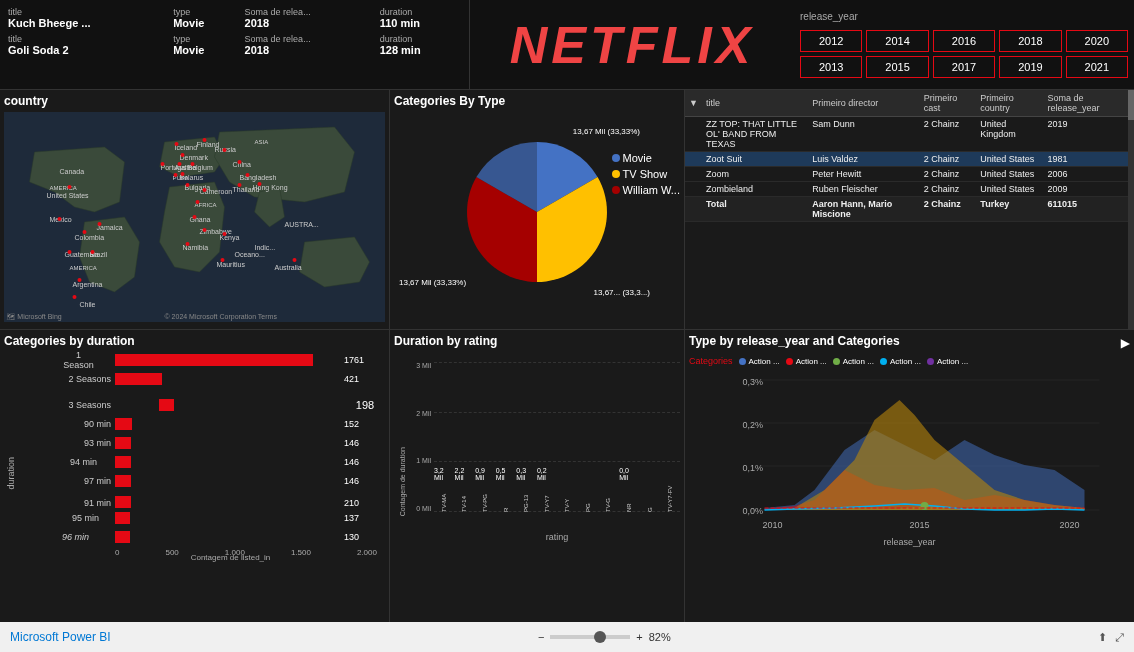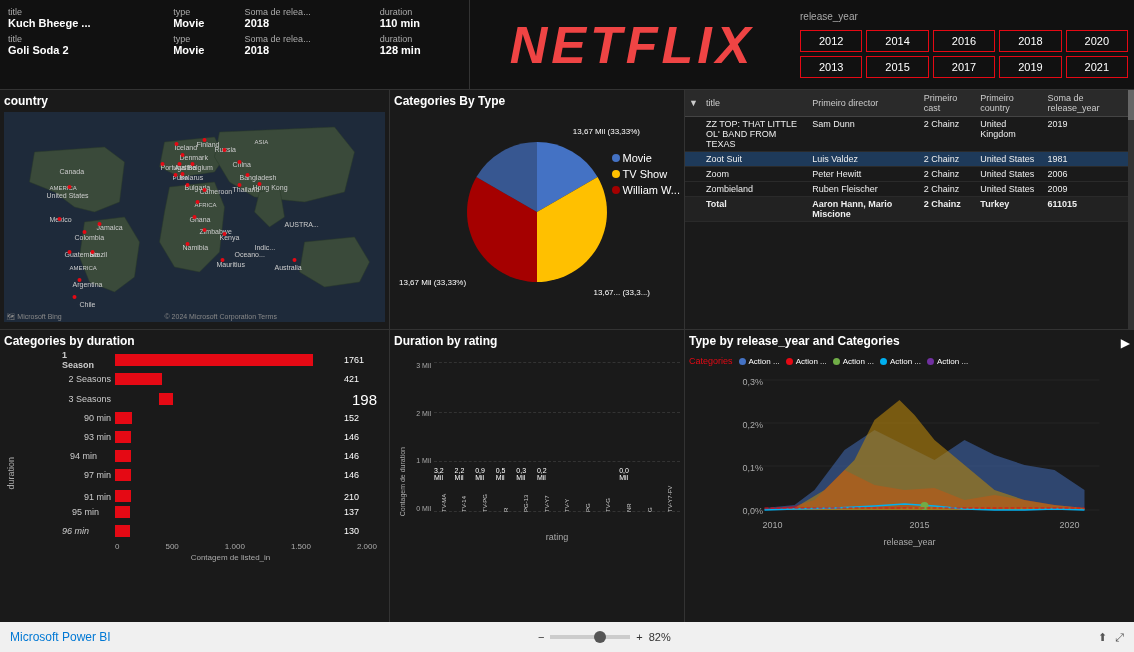--- a/index.html
+++ b/index.html
@@ -434,39 +434,39 @@
         </svg>
       </div>
     </div>
 
     <div class="duration-section">
       <div class="section-title">Categories by duration</div>
       <div style="position:relative; height:210px;">
         <div style="position:absolute;left:2px;top:50%;font-size:9px;color:#aaa;writing-mode:vertical-rl;transform:rotate(180deg);transform-origin:center center;">duration</div>
         <div style="margin-left:58px; margin-right:8px;">
             <div style="display: flex; align-items: center; margin-bottom: 3px; height: 16px; position: relative;">
-      <span style="width:53px;text-align:left;font-size:9px;color:#ccc;padding-right:20px;flex-shrink:0;font-weight:bold;">1 Season</span>
+      <span style="width:53px;text-align:center;font-size:9px;color:#ccc;padding-right:20px;flex-shrink:0;">1 Season</span>
       <div style="position:relative;height:12px;width:calc(100% - 90px);background:#1a1a1a;">
         <div style="width:88.05%;height:100%;background:#e50914;"></div>
       </div>
       <span style="width:36px;font-size:9px;color:#fff;padding-left:4px;">1761</span>
     </div>
-            <div style="display: flex; align-items: center; margin-bottom: 4px; height: 16px; position: relative;">
+            <div style="display: flex; align-items: center; margin-bottom: 10px; height: 16px; position: relative;">
       <span style="width:53px;text-align:right;font-size:9px;color:#ccc;padding-right:4px;flex-shrink:0;">2 Seasons</span>
       <div style="position:relative;height:12px;width:calc(100% - 90px);background:#1a1a1a;">
         <div style="width:21.05%;height:100%;background:#e50914;"></div>
       </div>
       <span style="width:36px;font-size:9px;color:#fff;padding-left:4px;">421</span>
     </div>
             <div style="display: flex; align-items: center; margin-bottom: 3px; height: 16px; position: relative; gap: 44px;">
       <span style="width:53px;text-align:right;font-size:9px;color:#ccc;padding-right:4px;flex-shrink:0;">3 Seasons</span>
       <div style="position:relative;height:12px;width:calc(100% - 90px);background:#1a1a1a;">
         <div style="width:9.9%;height:100%;background:#e50914;"></div>
       </div>
-      <span style="width:36px;font-size:15px;color:#fff;padding-left:4px;">198</span>
+      <span style="width:36px;font-size:11px;color:#fff;padding-left:4px;">198</span>
     </div>
             <div style="display: flex; align-items: center; margin-bottom: 3px; height: 16px; position: relative;">
       <span style="width:53px;text-align:right;font-size:9px;color:#ccc;padding-right:4px;flex-shrink:0;">90 min</span>
       <div style="position:relative;height:12px;width:calc(100% - 90px);background:#1a1a1a;">
         <div style="width:7.6%;height:100%;background:#e50914;"></div>
       </div>
       <span style="width:36px;font-size:9px;color:#fff;padding-left:4px;">152</span>
     </div>
             <div style="display: flex; align-items: center; margin-bottom: 3px; height: 16px; position: relative;">
       <span style="width:53px;text-align:right;font-size:9px;color:#ccc;padding-right:4px;flex-shrink:0;">93 min</span>

